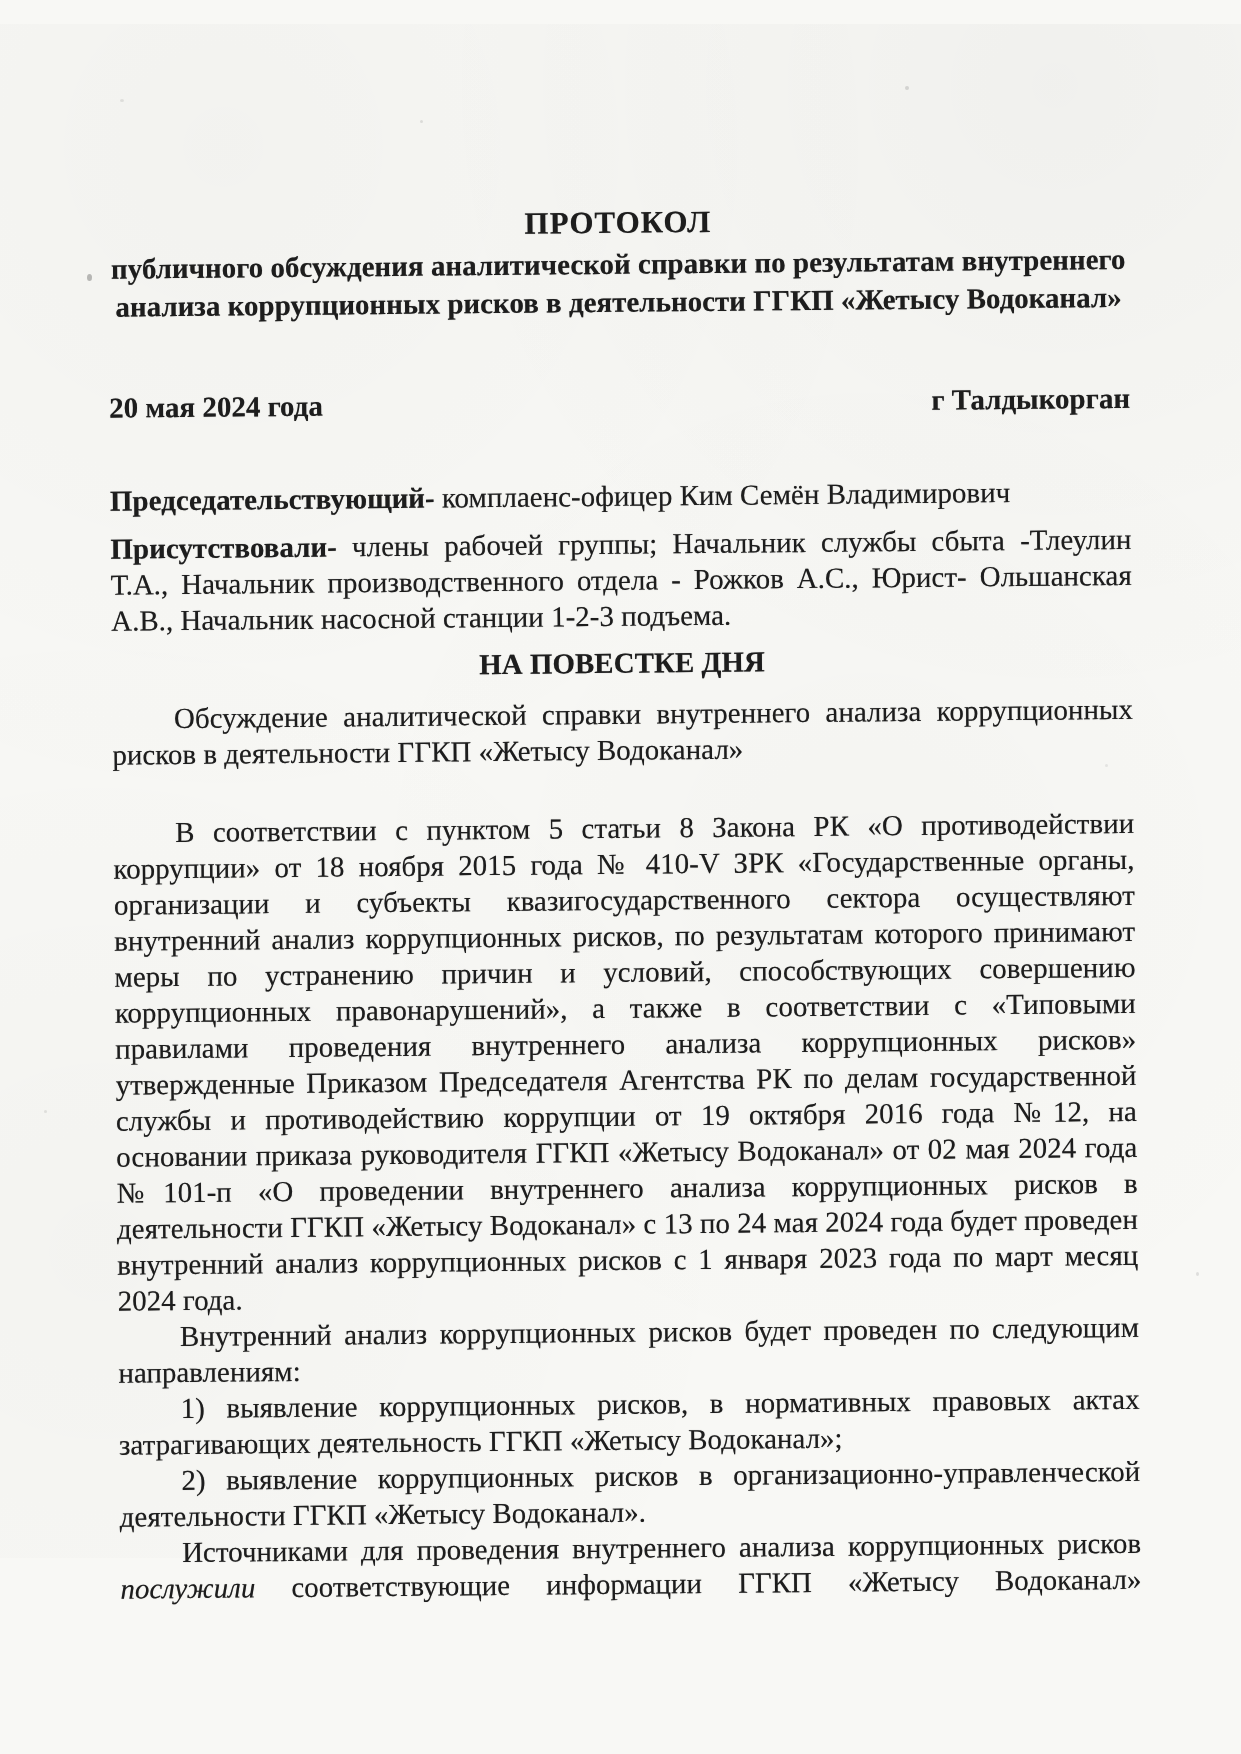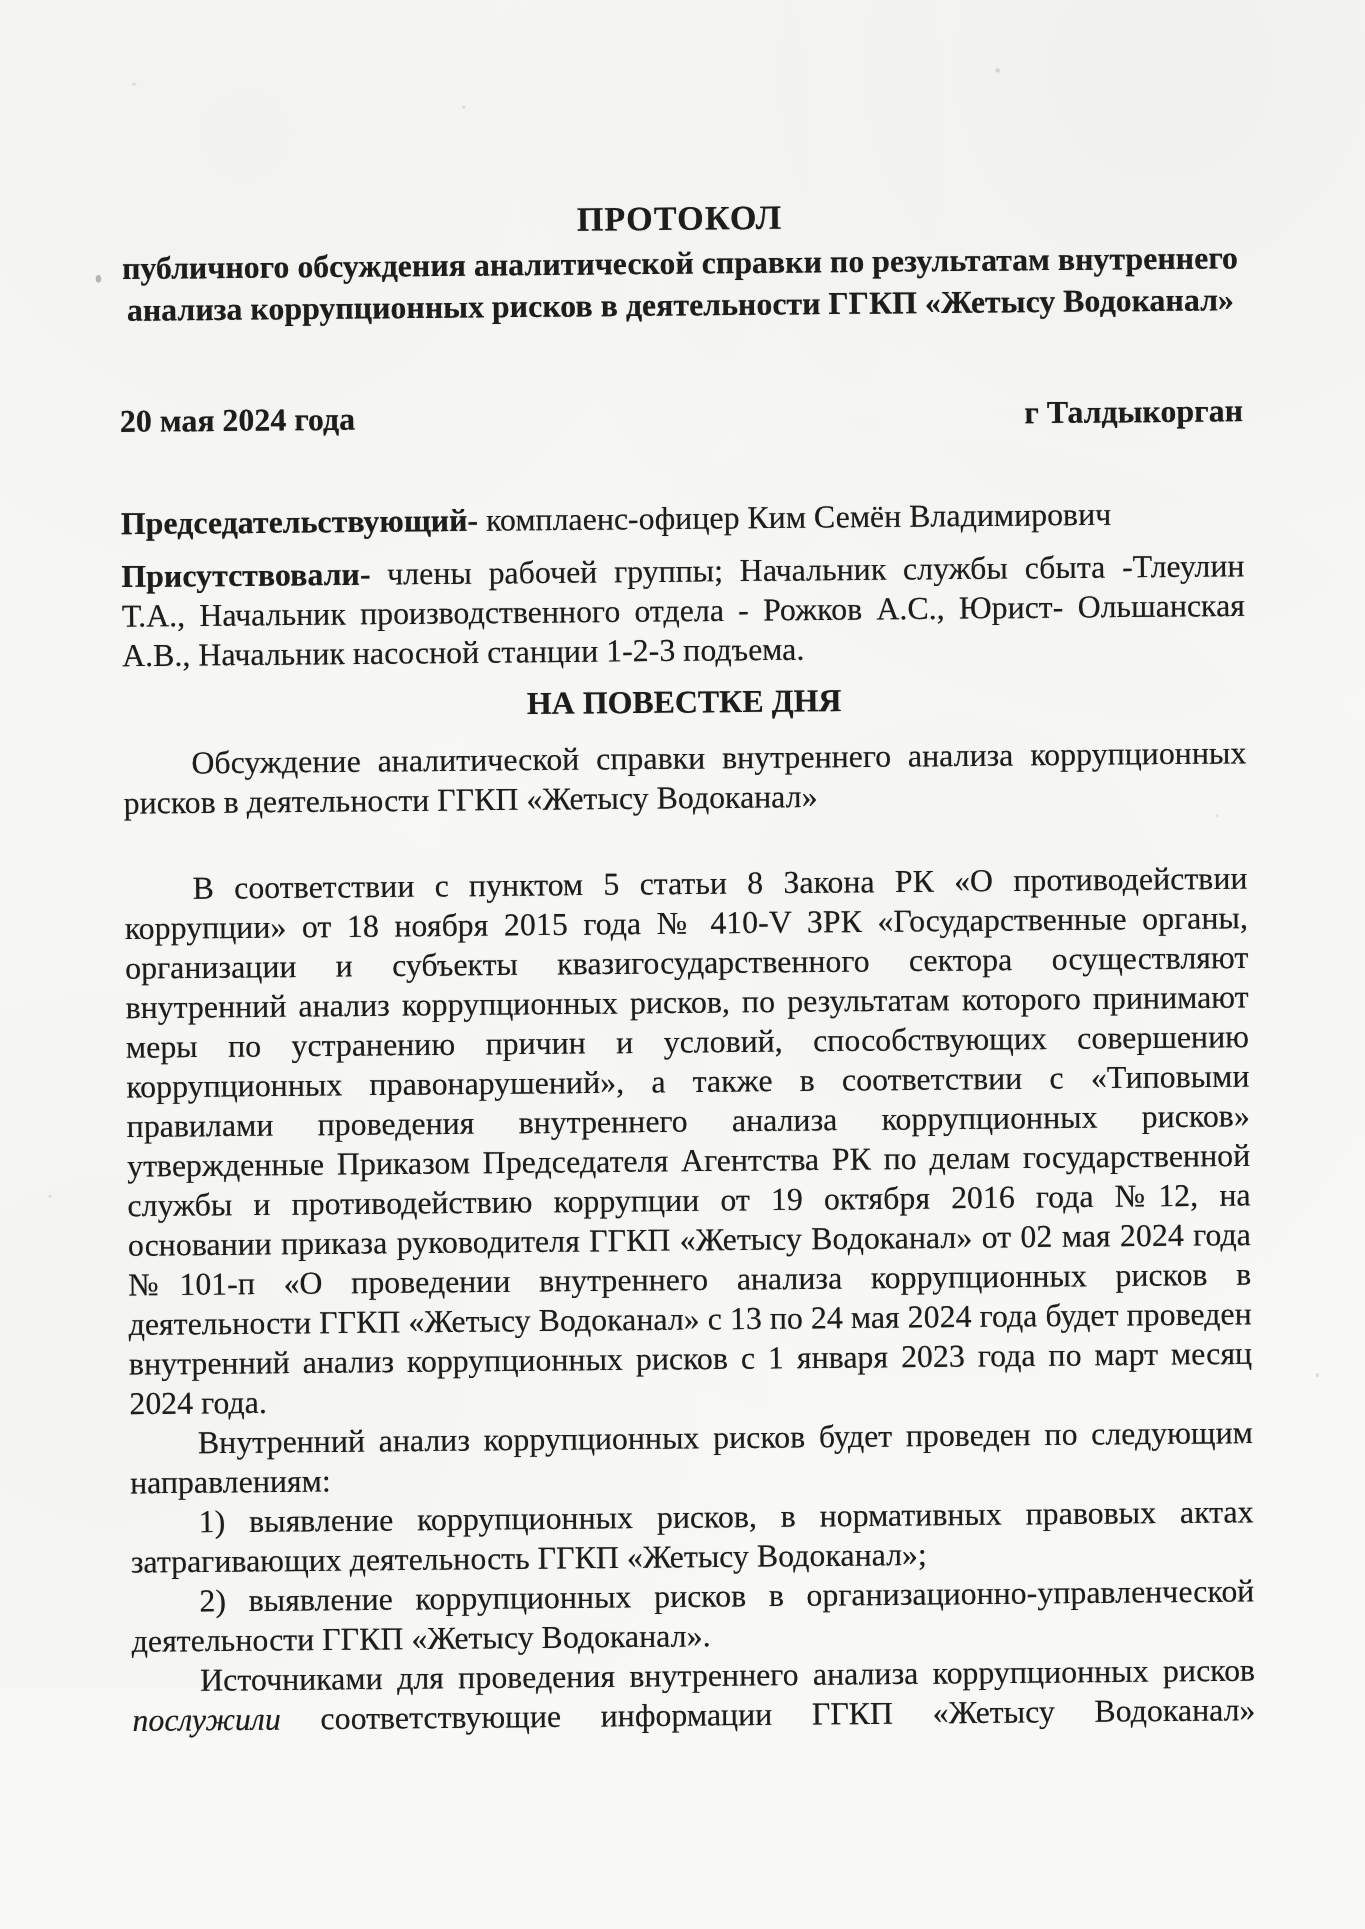--- a/index.html
+++ b/index.html
@@ -14,20 +14,21 @@
   .page {
     position: relative;
     width: 1241px;
     height: 1534px;
     background:
       radial-gradient(circle at 18% 8%, rgba(0,0,0,0.025), rgba(0,0,0,0) 40%),
       radial-gradient(circle at 85% 4%, rgba(0,0,0,0.03), rgba(0,0,0,0) 35%),
       radial-gradient(circle at 70% 55%, rgba(0,0,0,0.015), rgba(0,0,0,0) 45%),
       radial-gradient(circle at 8% 80%, rgba(0,0,0,0.02), rgba(0,0,0,0) 40%),
       #f8f8f5;
+    margin-top: 24px;
   }
   .content {
     position: absolute;
     left: 0; top: 0;
     width: 1241px;
     padding: 184px 106px 0 114px;
     box-sizing: border-box;
     transform: rotate(-0.55deg);
     transform-origin: 80px 900px;
     text-shadow: 0 0 0.7px rgba(20,20,20,0.55);

